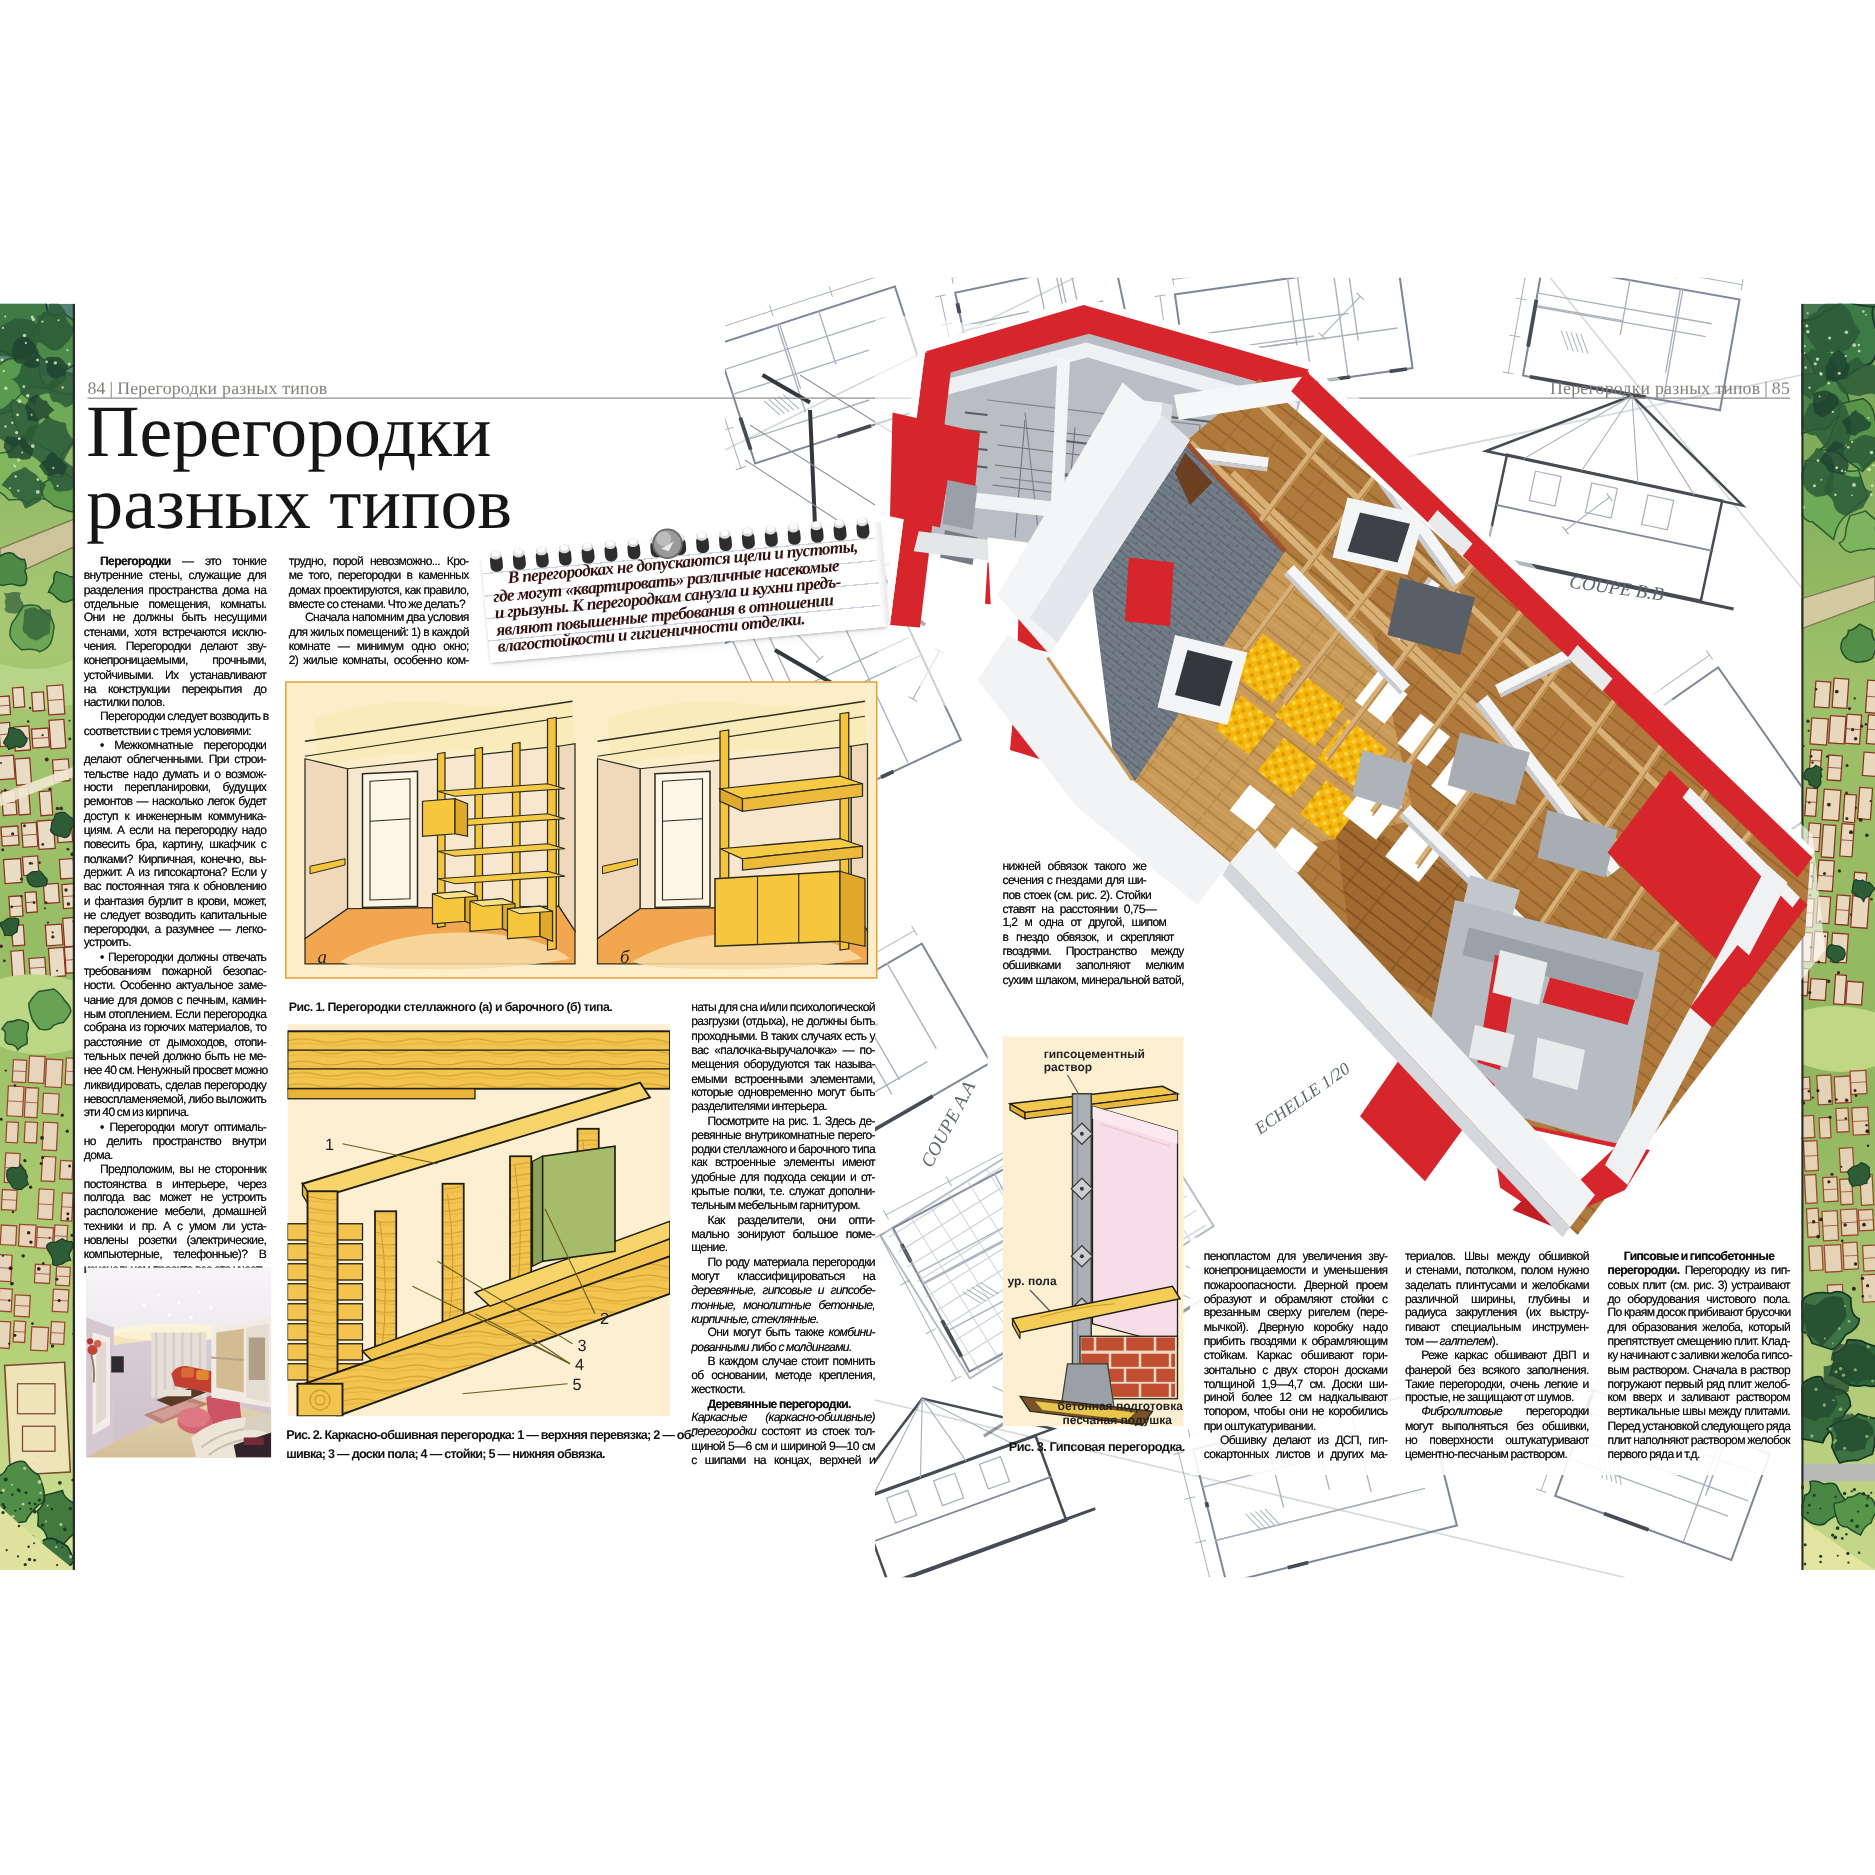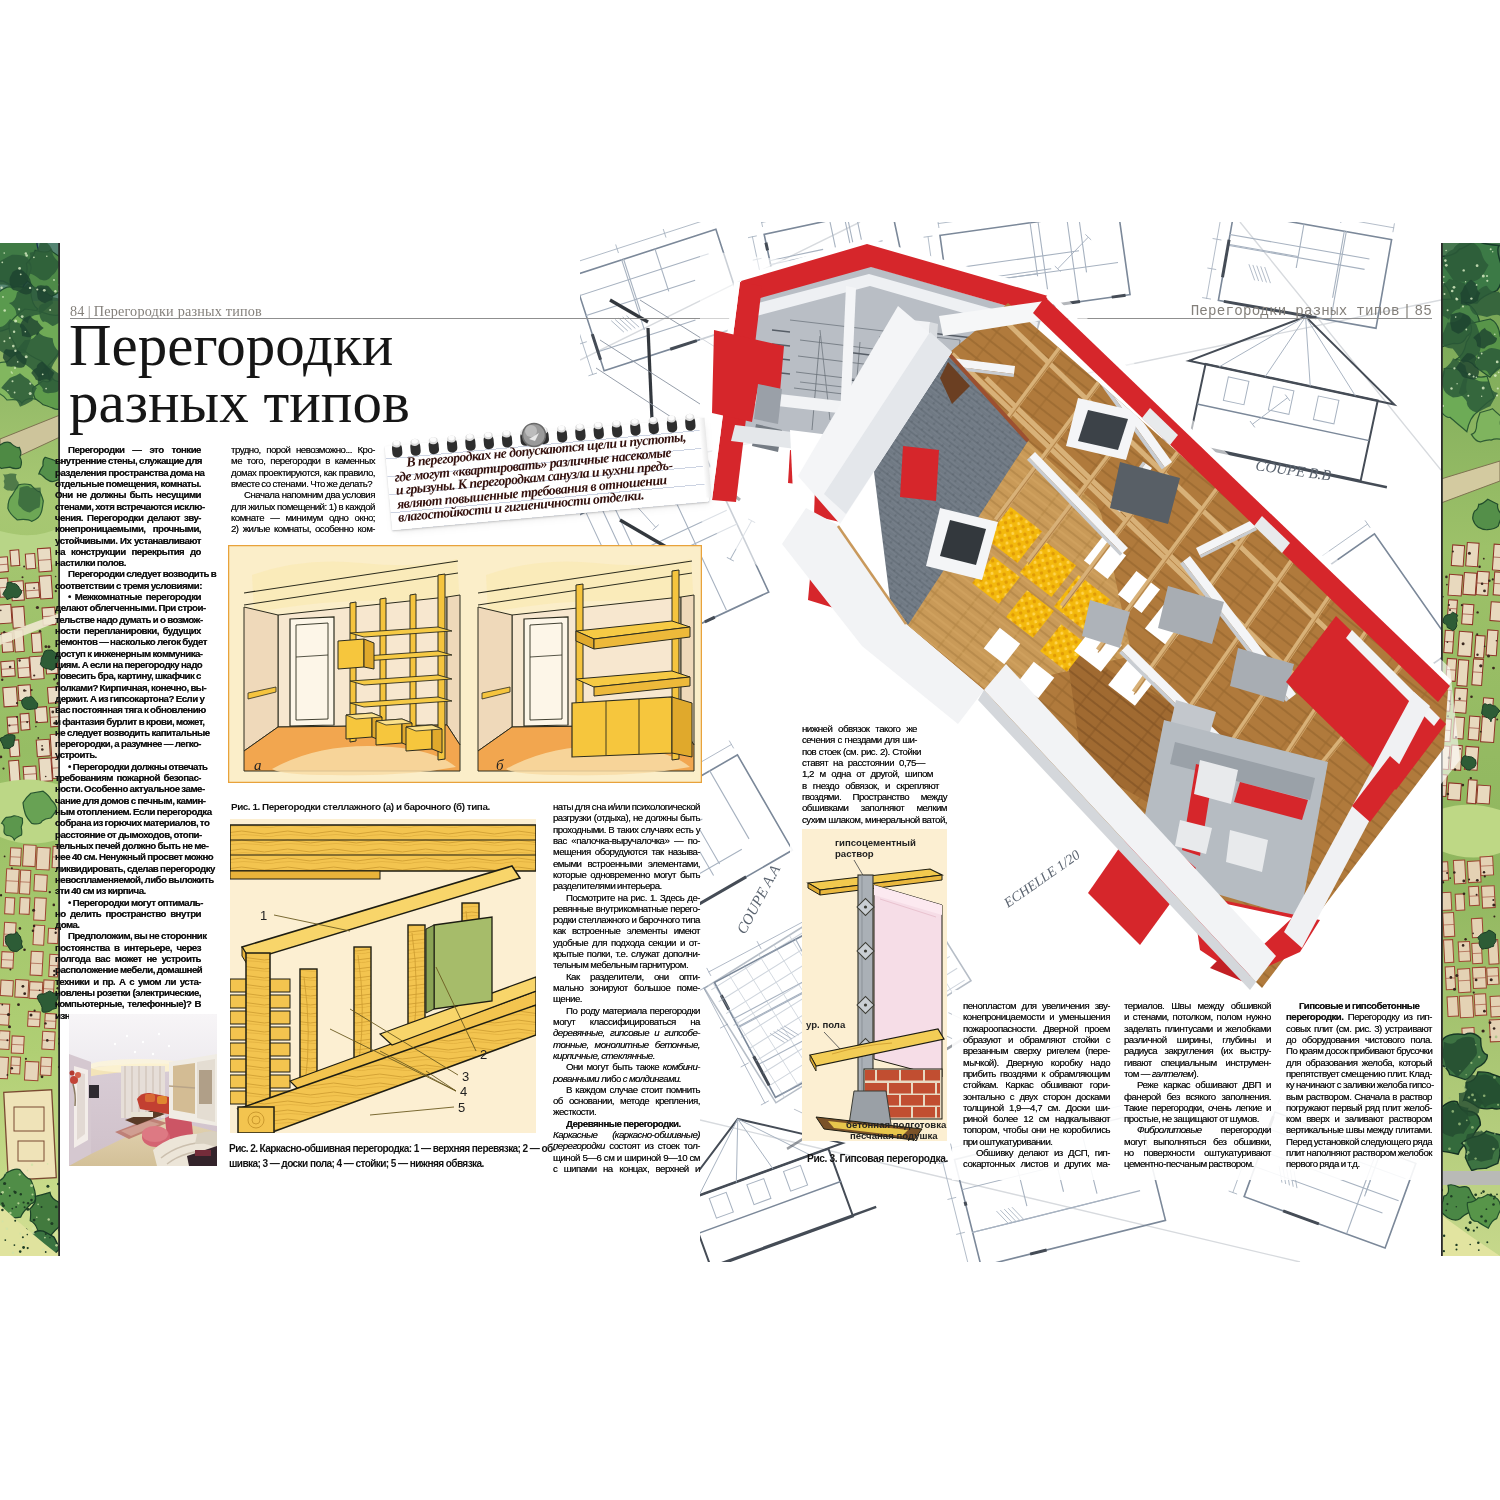--- a/index.html
+++ b/index.html
@@ -1091,21 +1091,21 @@
           </g>
           <rect x="790" y="695" width="165" height="195" fill="#ffffff" opacity="0.93"></rect>
           <rect x="952" y="990" width="488" height="190" fill="#ffffff" opacity="0.9"></rect>
         </g>
       </svg></div>
 
 <div class="hdr" style="left:70px;">84 | Перегородки  разных типов</div>
 
 <div class="abs" style="left:70px;top:318px;width:676px;height:1.4px;background:#8f8f8f;"></div>
 
-<div class="hdr" style="right:68px;text-align:right;font-family:Liberation Mono, monospace;">Перегородки разных типов | 85</div>
+<div class="hdr" style="right:68px;text-align:right;">Перегородки разных типов | 85</div>
 
 <div class="abs" style="left:755px;top:318px;width:677px;height:1.4px;background:#8f8f8f;"></div>
 
 <div class="abs" style="left:69px;top:317px;font-family:'Liberation Serif',serif;font-size:59px;line-height:56.5px;color:#161616;letter-spacing:0px;">Перегородки<br>разных типов</div>
 
 <div class="abs" id="house" style="left:0;top:0;width:1500px;height:1500px;"><svg width="1500" height="1500" viewBox="0 0 1500 1500" xmlns="http://www.w3.org/2000/svg">
         <defs>
           <pattern id="tiles" width="13" height="8" patternUnits="userSpaceOnUse" patternTransform="rotate(38)">
             <rect width="13" height="8" fill="#707a84"></rect>
             <path d="M0 0H13M0 4H13" stroke="#5a636d" stroke-width="1"></path>
@@ -1392,21 +1392,21 @@
         </div>
       </div>
       <svg style="position:absolute;left:519px;top:420px;" width="30" height="30" viewBox="0 0 30 30">
         <circle cx="15" cy="15" r="11.5" fill="#9a9a9a"></circle>
         <circle cx="15" cy="15" r="11.5" fill="none" stroke="#6a6a6a" stroke-width="1.5"></circle>
         <circle cx="12" cy="11" r="6" fill="#c4c4c4" opacity="0.8"></circle>
         <path d="M10 19 L20 13 L16 21 Z" fill="#e8e8e8"></path>
       </svg>
     </div>
 
-<div class="col" id="c1" style="left:55px;top:444px;width:146px;line-height:11.08px;font-weight:bold;">
+<div class="col" id="c1" style="left:67px;top:444px;width:146px;line-height:11.08px;">
 <div class="ln ind"><b>Перегородки</b> — это тонкие</div>
 <div class="ln">внутренние стены, служащие для</div>
 <div class="ln">разделения пространства дома на</div>
 <div class="ln">отдельные помещения, комнаты.</div>
 <div class="ln">Они не должны быть несущими</div>
 <div class="ln">стенами, хотя встречаются исклю-</div>
 <div class="ln">чения. Перегородки делают зву-</div>
 <div class="ln">конепроницаемыми, прочными,</div>
 <div class="ln">устойчивыми. Их устанавливают</div>
 <div class="ln">на конструкции перекрытия до</div>
@@ -1493,21 +1493,21 @@
 <div class="ln ind">В каждом случае стоит помнить</div>
 <div class="ln">об основании, методе крепления,</div>
 <div class="ln end">жесткости.</div>
 <div class="ln end ind"><b>Деревянные перегородки.</b></div>
 <div class="ln"><i>Каркасные (каркасно-обшивные)</i></div>
 <div class="ln"><i>перегородки</i> состоят из стоек тол-</div>
 <div class="ln">щиной 5—6 см и шириной 9—10 см</div>
 <div class="ln">с шипами на концах, верхней и</div>
 </div>
 
-<div class="col" id="c4" style="left:802px;top:723px;width:145px;">
+<div class="col" id="c4" style="left:802px;top:688px;width:145px;">
 <div style="padding-right:30px" class="ln">нижней обвязок такого же</div>
 <div style="padding-right:30px" class="ln">сечения с гнездами для ши-</div>
 <div style="padding-right:26px" class="ln">пов стоек (см. рис. 2). Стойки</div>
 <div style="padding-right:22px" class="ln">ставят на расстоянии 0,75—</div>
 <div style="padding-right:14px" class="ln">1,2 м одна от другой, шипом</div>
 <div style="padding-right:8px" class="ln">в гнездо обвязок, и скрепляют</div>
 <div class="ln">гвоздями. Пространство между</div>
 <div class="ln">обшивками заполняют мелким</div>
 <div class="ln">сухим шлаком, минеральной ватой,</div>
 </div>

